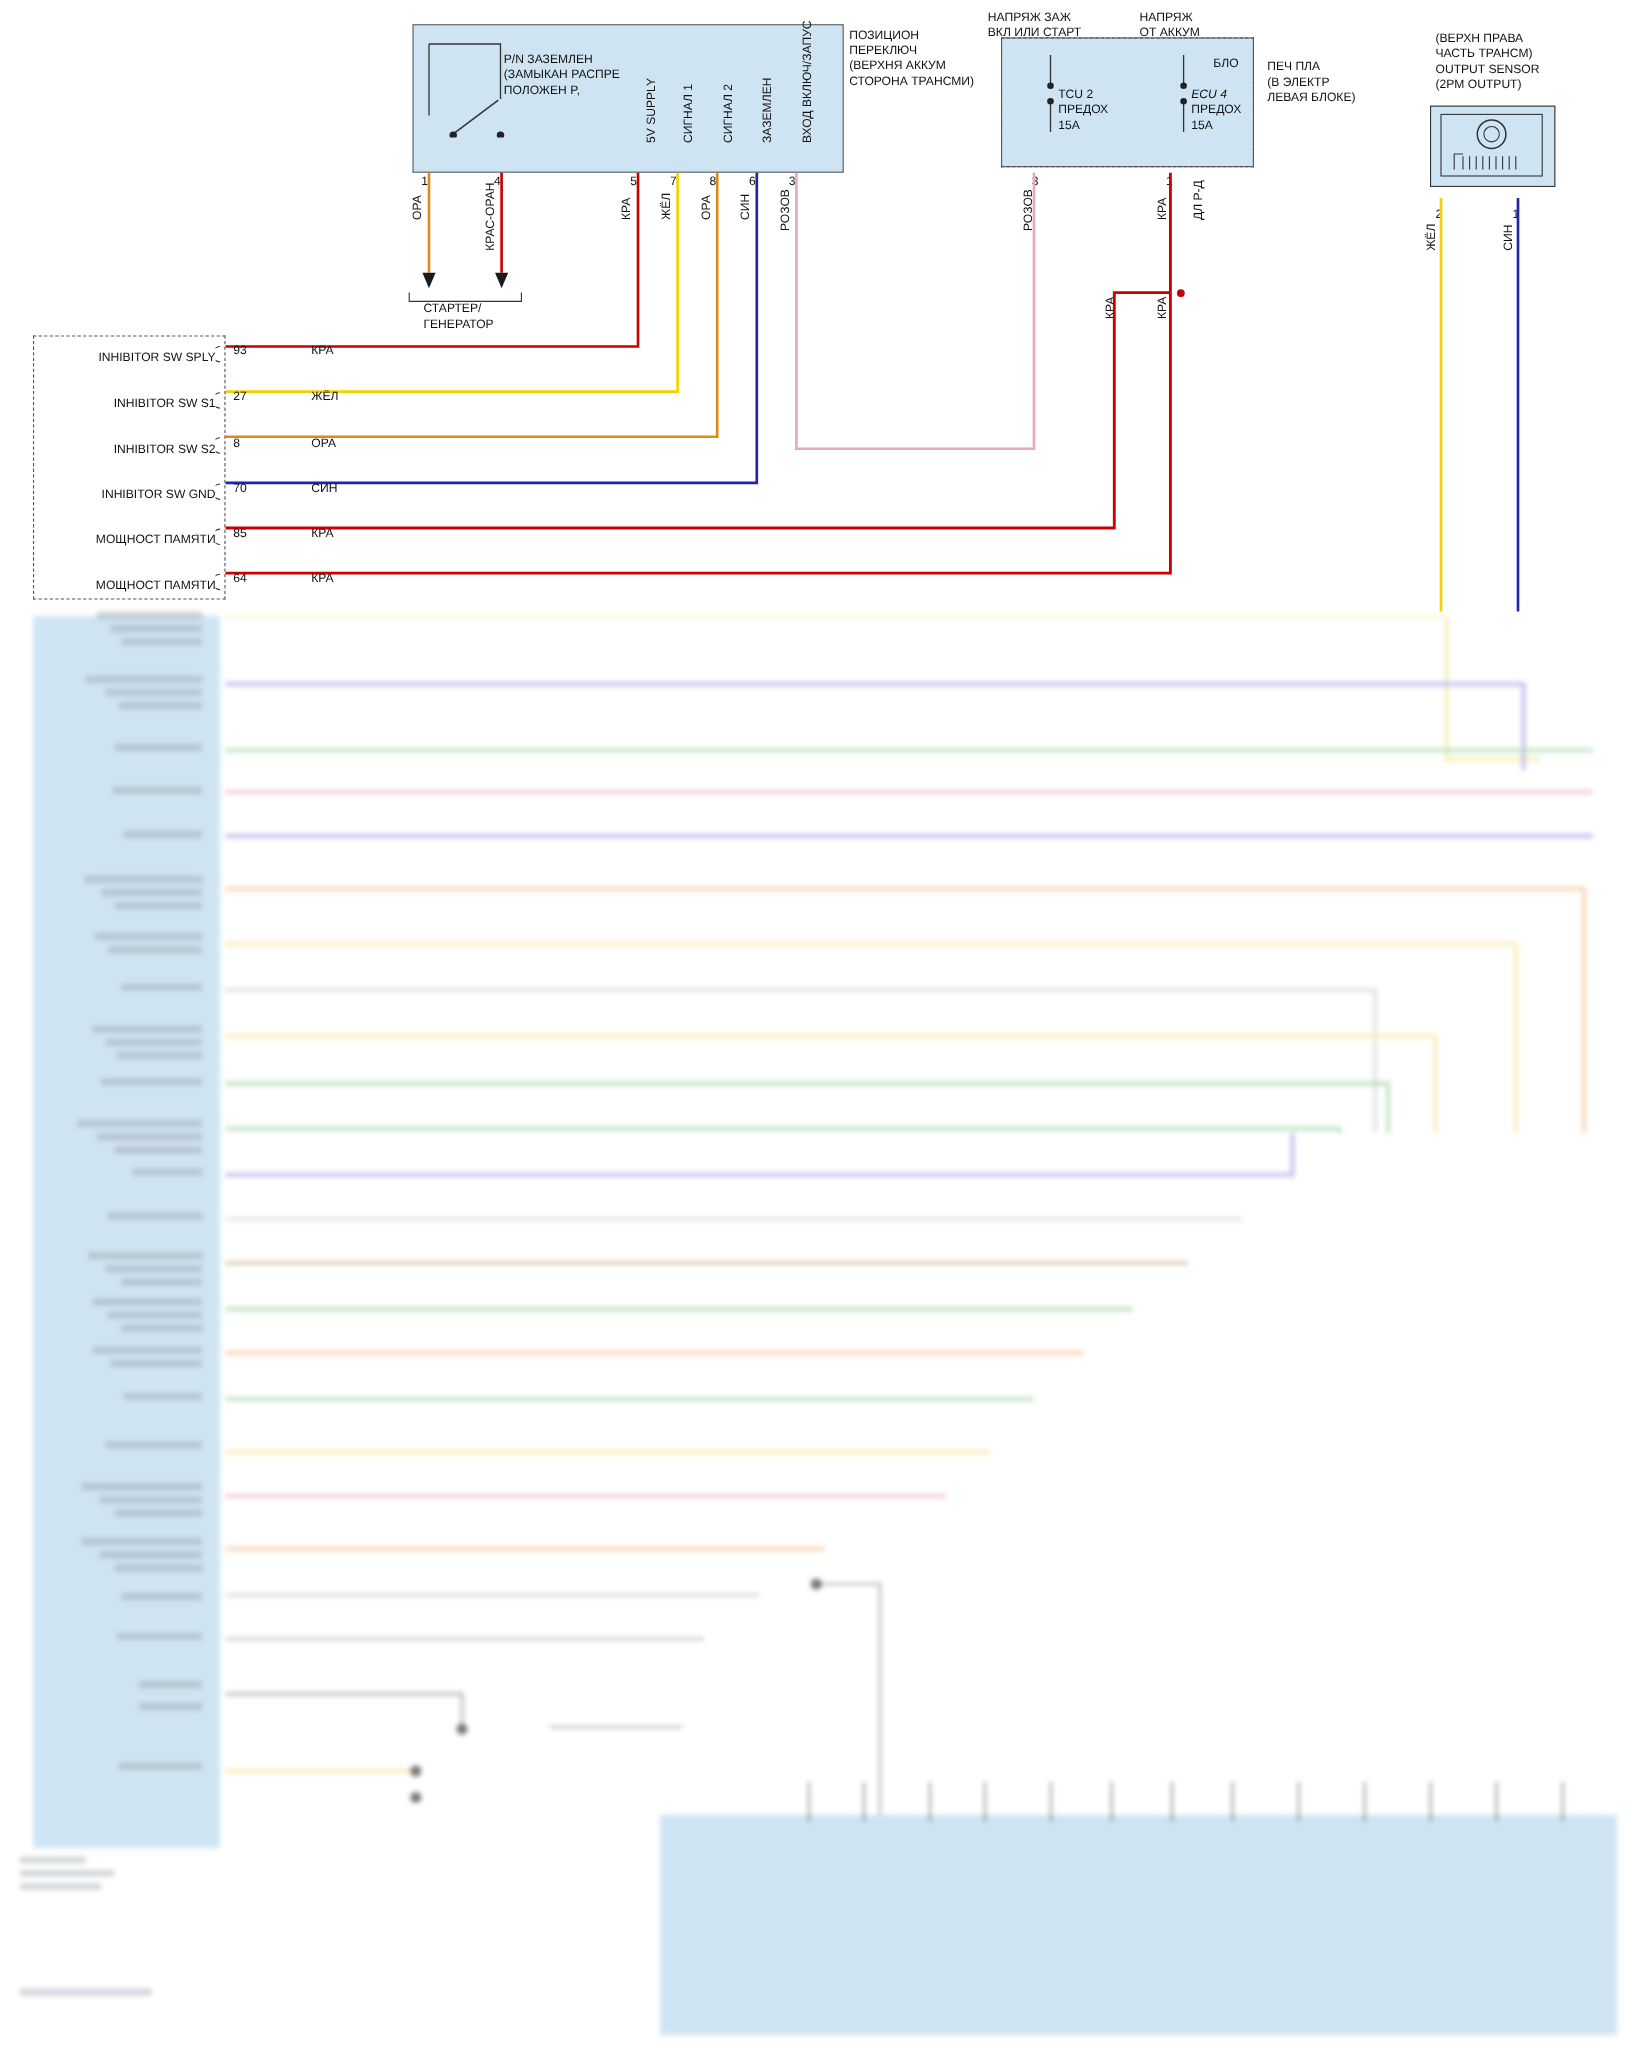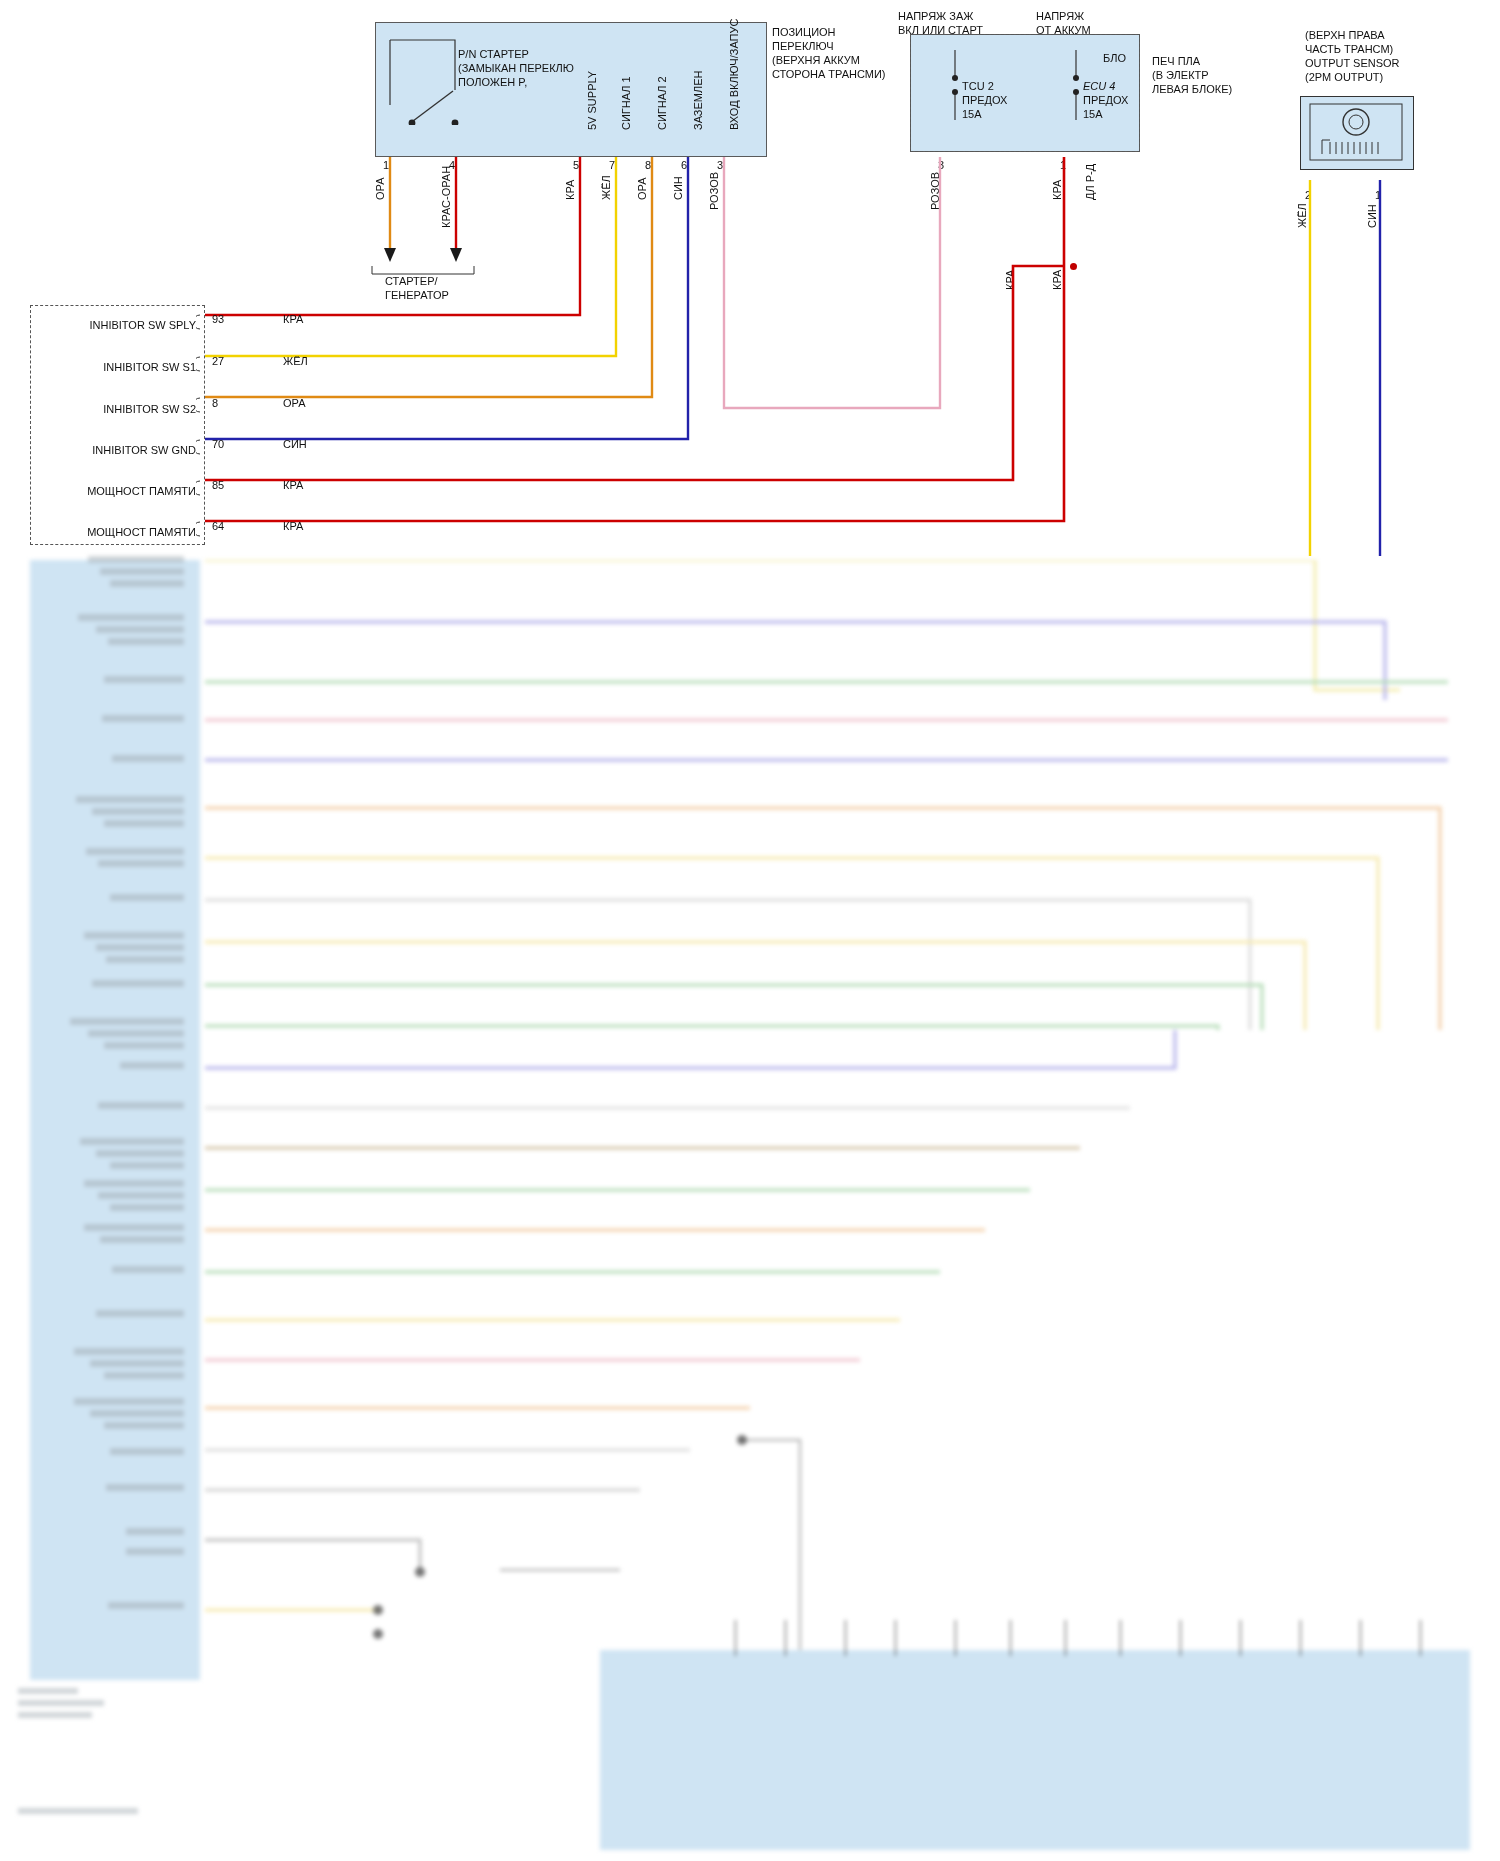--- a/index.html
+++ b/index.html
@@ -17,22 +17,22 @@
   .bottom-blur{position:absolute;left:0;top:560px;width:1500px;height:1301px;filter:blur(2.2px);}
   .sensor{position:absolute;border:1px solid #333;background:#cfe4f3;}
   .conn-tick{position:absolute;width:1px;background:#444;}
 </style>
 </head>
 <body>
 
 <div class="canvas">
 
   <div class="box" style="left:375px;top:22px;width:392px;height:135px;"></div>
-  <div class="lbl" style="left:458px;top:48px;">P/N СТАРТЕР</div>
-  <div class="lbl" style="left:458px;top:62px;">(ЗАМЫКАН ПЕРЕКЛЮ</div>
+  <div class="lbl" style="left:458px;top:48px;">P/N ЗАЗЕМЛЕН</div>
+  <div class="lbl" style="left:458px;top:62px;">(ЗАМЫКАН РАСПРЕ</div>
   <div class="lbl" style="left:458px;top:76px;">ПОЛОЖЕН P,</div>
 
   <svg width="120" height="90" style="position:absolute;left:385px;top:35px;">
     <path d="M5,5 L70,5 L70,55" stroke="#333" stroke-width="1.2" fill="none"></path>
     <path d="M5,5 L5,70" stroke="#333" stroke-width="1.2" fill="none"></path>
     <line x1="28" y1="86" x2="68" y2="56" stroke="#333" stroke-width="1.4"></line>
     <circle cx="27" cy="88" r="3.4" fill="#222"></circle>
     <circle cx="70" cy="88" r="3.4" fill="#222"></circle>
   </svg>
 

